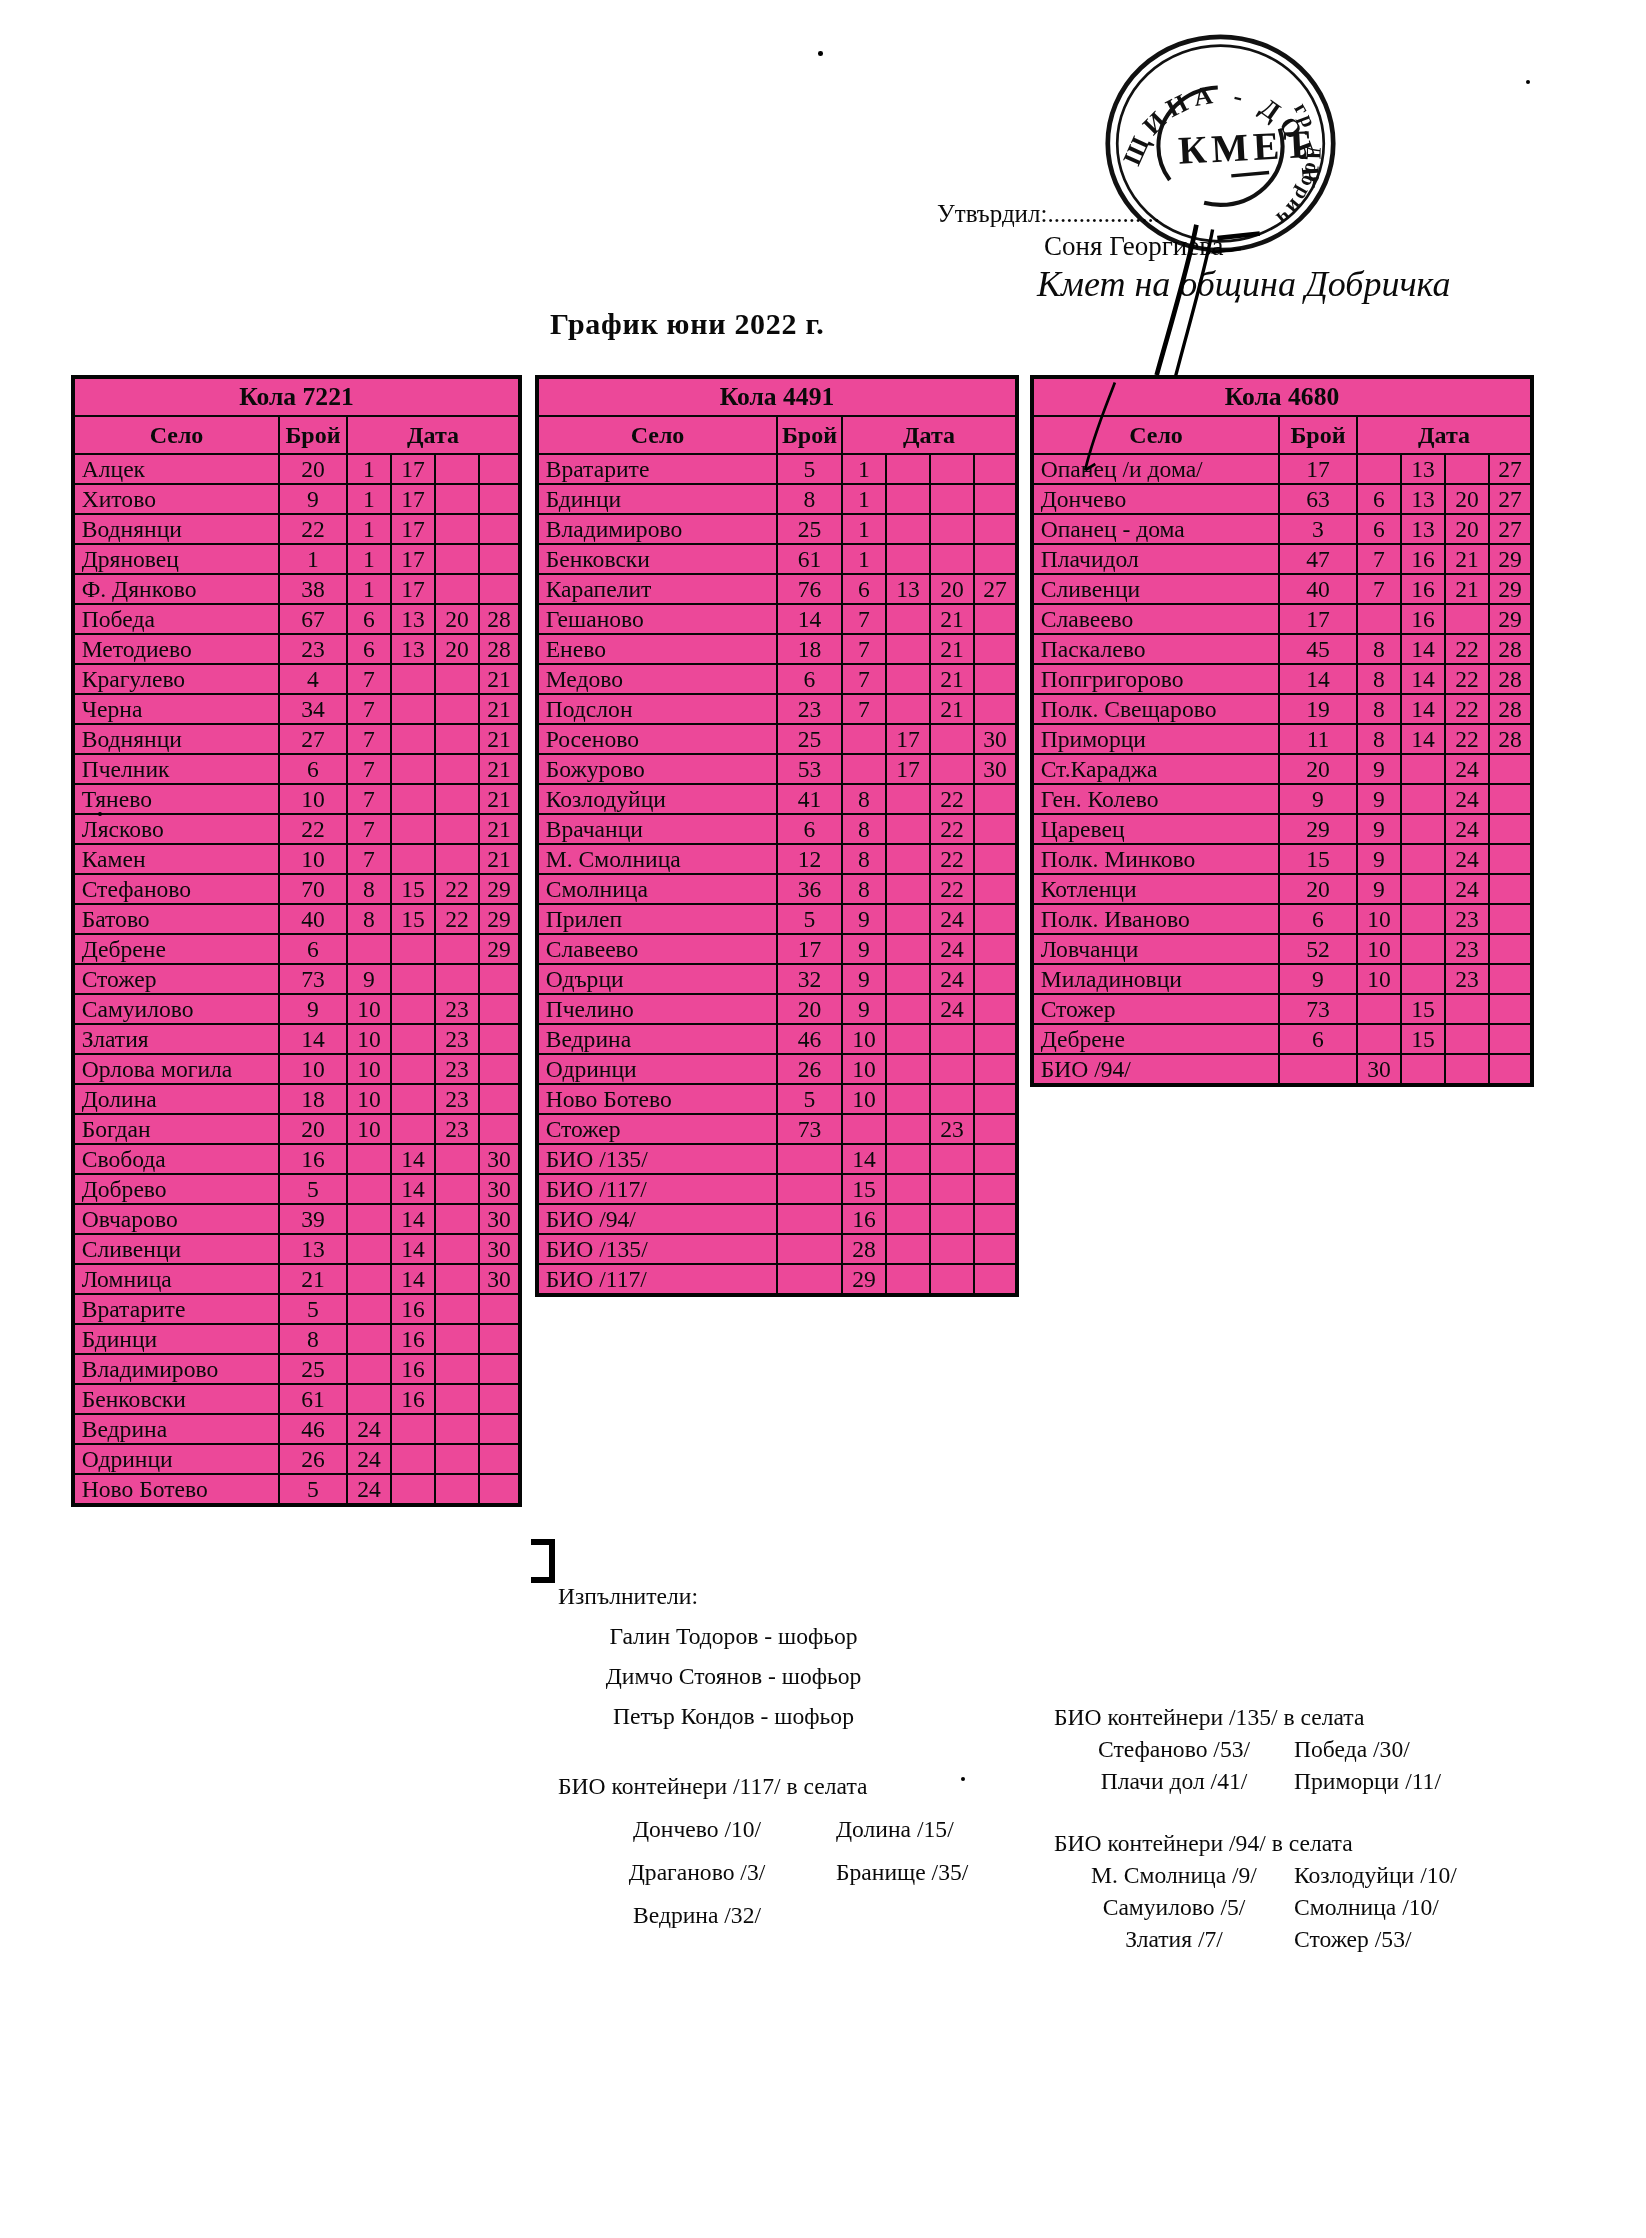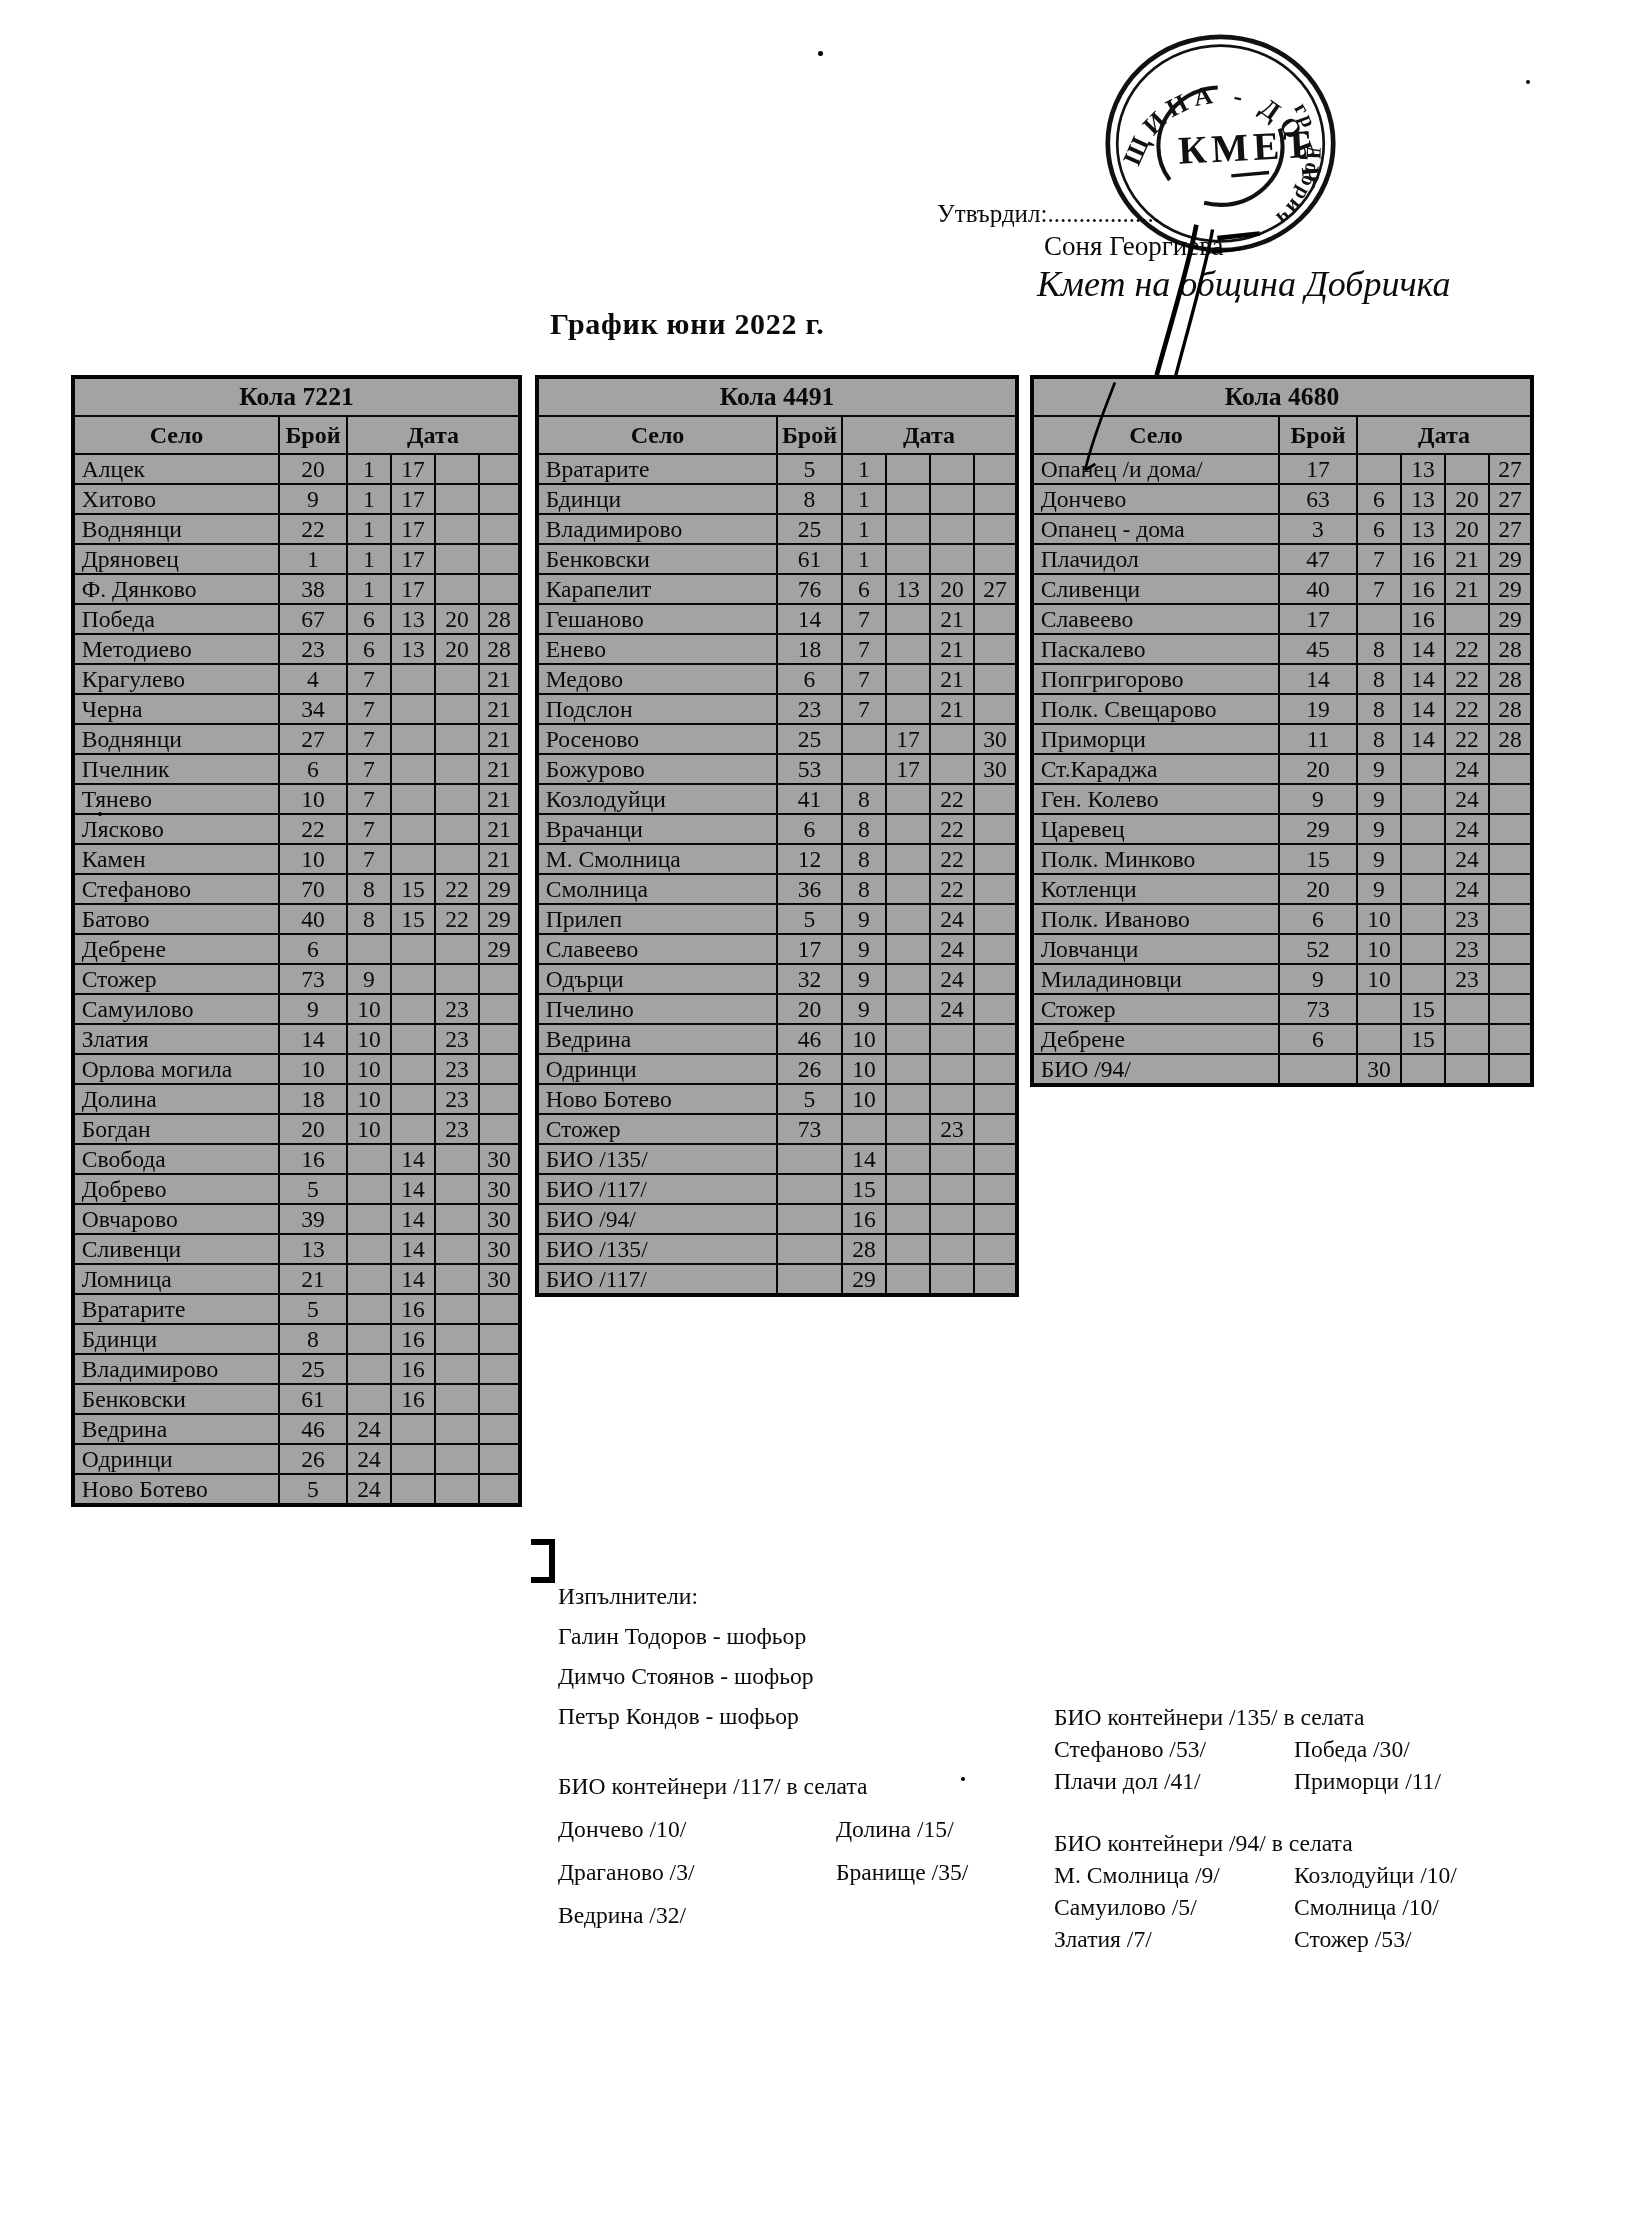--- a/index.html
+++ b/index.html
@@ -3,36 +3,36 @@
 <meta charset="utf-8">
 <style>
   html,body{margin:0;padding:0;}
   body{
     width:1646px;height:2239px;position:relative;background:#ffffff;
     font-family:"Liberation Serif",serif;color:#0a0a0a;overflow:hidden;
   }
   .abs{position:absolute;}
   
   .tblwrap{position:absolute;}
-  table.tbl{border-collapse:collapse;table-layout:fixed;background:#a3a3a3;border:4px solid #050505;}
+  table.tbl{border-collapse:collapse;table-layout:fixed;background:#ec4899;border:4px solid #050505;}
   table.tbl td{border:2.7px solid #070707;height:28px;font-size:23.6px;line-height:1.02;
     overflow:hidden;white-space:nowrap;padding:0;vertical-align:middle;}
   table.tbl td.kola{font-weight:bold;font-size:25.6px;text-align:center;height:36px;}
   table.tbl tr.hdr td{font-weight:bold;font-size:24px;text-align:center;height:36px;}
   table.tbl td.v{text-align:left;padding-left:6.7px;}
   table.tbl td.n{text-align:center;}
   
   .approve{font-size:25px;}
   .signname{font-size:27px;}
   .signrole{font-size:36px;font-style:italic;}
   .doctitle{font-size:30px;font-weight:bold;letter-spacing:0.7px;}
   .note{font-size:23.6px;}
   .note .lr{display:block;}
   .biolist .lt{margin:0;}
-  .c1{display:inline-block;}
+  .c1{display:inline-block;text-align:center;}
   .perf .lr span.c1{width:351px;}
   .bio117 .lr span.c1{width:278px;}
   .bio135 .lr span.c1{width:240px;}
   .bio94 .lr span.c1{width:240px;}
   .bracket-artifact{border-top:6px solid #000;border-right:6px solid #000;border-bottom:6px solid #000;}
   .speck{position:absolute;background:#000;border-radius:50%;}
 </style>
 </head>
 <body>
 

